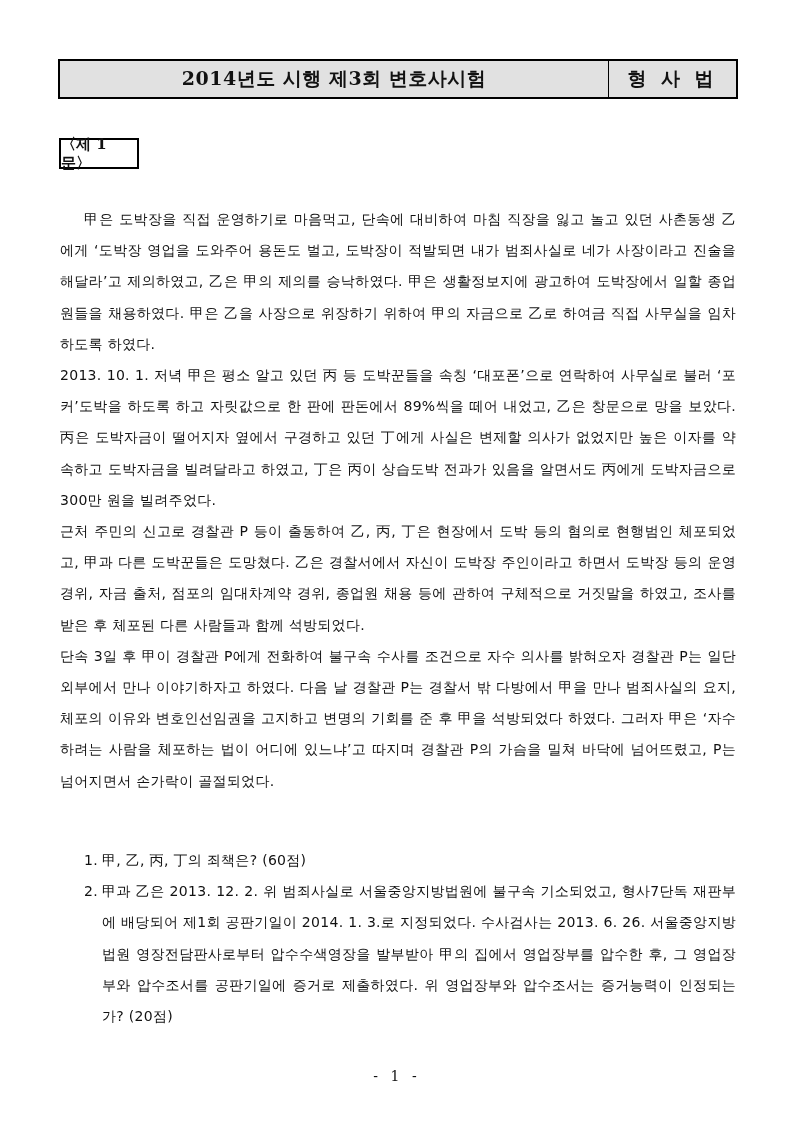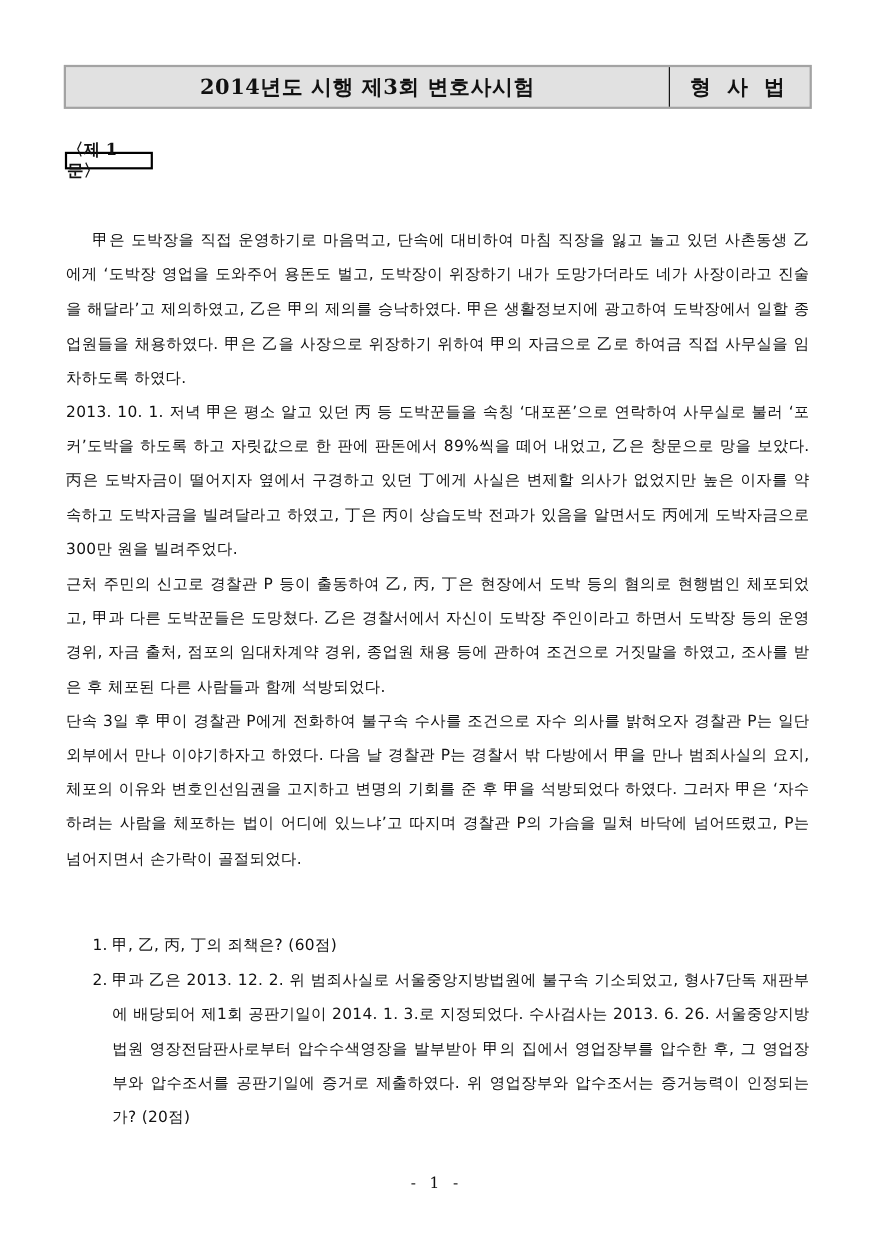--- a/index.html
+++ b/index.html
@@ -3,35 +3,35 @@
 <meta charset="utf-8">
 <style>
   html, body { margin: 0; padding: 0; background: #ffffff; }
   body {
     width: 794px; height: 1123px; position: relative; overflow: hidden;
     font-family: "DejaVu Serif", "Liberation Serif", serif;
     color: #111111;
   }
   .header-box {
     position: absolute; left: 58px; top: 59px; width: 676px; height: 36px;
-    border: 2px solid #a3a3a3; background: #e1e1e1; display: flex;
+    border: 2px solid #000000; background: #e1e1e1; display: flex;
   }
   .header-title {
     flex: 0 0 548px; border-right: 1.5px solid #000;
     display: flex; align-items: center; justify-content: center;
     font-family: "DejaVu Serif", "Liberation Serif", serif;
     font-weight: bold; font-size: 19px; letter-spacing: 0.5px;
   }
   .header-subject {
     flex: 1; display: flex; align-items: center; justify-content: center;
     font-family: "DejaVu Serif", "Liberation Serif", serif;
     font-weight: bold; font-size: 19px; letter-spacing: 4px; text-align: right;
   }
   .question-tag {
-    position: absolute; left: 59px; top: 138px; width: 80px; height: 16px;
+    position: absolute; left: 59px; top: 138px; width: 80px; height: 31px;
     border: 2px solid #000; box-sizing: border-box;
     display: flex; align-items: center; justify-content: center;
     font-size: 15px; font-weight: bold;
   }
   .body-text {
     position: absolute; left: 60px; top: 204px; width: 676px;
     font-family: "DejaVu Sans", "Liberation Sans", sans-serif;
     font-size: 14px; line-height: 31.2px; text-align: justify;
     letter-spacing: 0.3px;
   }
@@ -56,23 +56,23 @@
 <body>
 
 <div class="header-box">
   <div class="header-title">2014년도 시행 제3회 변호사시험</div>
   <div class="header-subject">형 사 법</div>
 </div>
 
 <div class="question-tag">〈제 1 문〉</div>
 
 <div class="body-text">
-  <p class="indent" style="text-indent:24px">甲은 도박장을 직접 운영하기로 마음먹고, 단속에 대비하여 마침 직장을 잃고 놀고 있던 사촌동생 乙에게 ‘도박장 영업을 도와주어 용돈도 벌고, 도박장이 위장하기 내가 도망가더라도 네가 사장이라고 진술을 해달라’고 제의하였고, 乙은 甲의 제의를 승낙하였다. 甲은 생활정보지에 광고하여 도박장에서 일할 종업원들을 채용하였다. 甲은 乙을 사장으로 위장하기 위하여 甲의 자금으로 乙로 하여금 직접 사무실을 임차하도록 하였다.</p>
+  <p class="indent" style="text-indent:24px">甲은 도박장을 직접 운영하기로 마음먹고, 단속에 대비하여 마침 직장을 잃고 놀고 있던 사촌동생 乙에게 ‘도박장 영업을 도와주어 용돈도 벌고, 도박장이 적발되면 내가 범죄사실로 네가 사장이라고 진술을 해달라’고 제의하였고, 乙은 甲의 제의를 승낙하였다. 甲은 생활정보지에 광고하여 도박장에서 일할 종업원들을 채용하였다. 甲은 乙을 사장으로 위장하기 위하여 甲의 자금으로 乙로 하여금 직접 사무실을 임차하도록 하였다.</p>
   <p>2013. 10. 1. 저녁 甲은 평소 알고 있던 丙 등 도박꾼들을 속칭 ‘대포폰’으로 연락하여 사무실로 불러 ‘포커’도박을 하도록 하고 자릿값으로 한 판에 판돈에서 89%씩을 떼어 내었고, 乙은 창문으로 망을 보았다. 丙은 도박자금이 떨어지자 옆에서 구경하고 있던 丁에게 사실은 변제할 의사가 없었지만 높은 이자를 약속하고 도박자금을 빌려달라고 하였고, 丁은 丙이 상습도박 전과가 있음을 알면서도 丙에게 도박자금으로 300만 원을 빌려주었다.</p>
-  <p>근처 주민의 신고로 경찰관 P 등이 출동하여 乙, 丙, 丁은 현장에서 도박 등의 혐의로 현행범인 체포되었고, 甲과 다른 도박꾼들은 도망쳤다. 乙은 경찰서에서 자신이 도박장 주인이라고 하면서 도박장 등의 운영 경위, 자금 출처, 점포의 임대차계약 경위, 종업원 채용 등에 관하여 조건으로 거짓말을 하였고, 조사를 받은 후 체포된 다른 사람들과 함께 석방되었다.</p>
+  <p>근처 주민의 신고로 경찰관 P 등이 출동하여 乙, 丙, 丁은 현장에서 도박 등의 혐의로 현행범인 체포되었고, 甲과 다른 도박꾼들은 도망쳤다. 乙은 경찰서에서 자신이 도박장 주인이라고 하면서 도박장 등의 운영 경위, 자금 출처, 점포의 임대차계약 경위, 종업원 채용 등에 관하여 구체적으로 거짓말을 하였고, 조사를 받은 후 체포된 다른 사람들과 함께 석방되었다.</p>
   <p>단속 3일 후 甲이 경찰관 P에게 전화하여 불구속 수사를 조건으로 자수 의사를 밝혀오자 경찰관 P는 일단 외부에서 만나 이야기하자고 하였다. 다음 날 경찰관 P는 경찰서 밖 다방에서 甲을 만나 범죄사실의 요지, 체포의 이유와 변호인선임권을 고지하고 변명의 기회를 준 후 甲을 석방되었다 하였다. 그러자 甲은 ‘자수하려는 사람을 체포하는 법이 어디에 있느냐’고 따지며 경찰관 P의 가슴을 밀쳐 바닥에 넘어뜨렸고, P는 넘어지면서 손가락이 골절되었다.</p>
 </div>
 
 <div class="questions">
   <div class="q-item">
     <span class="q-num">1.</span>
     <span class="q-text">甲, 乙, 丙, 丁의 죄책은? (60점)</span>
   </div>
   <div class="q-item">
     <span class="q-num">2.</span>

